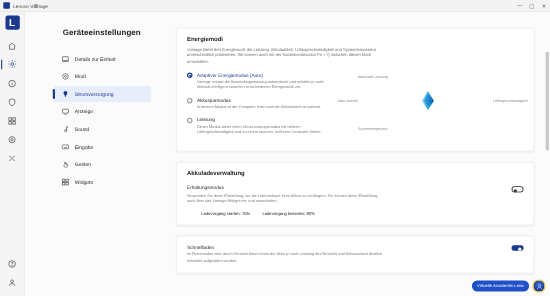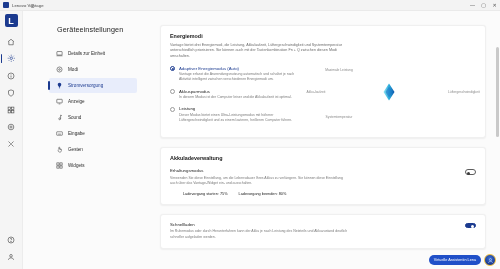--- a/index.html
+++ b/index.html
@@ -58,21 +58,21 @@
 
   
   .nav {
     width: 135px; flex: 0 0 135px; background: #fbfbfb;
     padding: 14px 0 0 0; position: relative;
   }
   .nav-hamburger {
     position:absolute; top:-8px; left:8px; font-size:6px; color:#555;
   }
   .nav-title {
-    font-size: 7.2px; color: #1d1d1d; font-weight: 400;
+    font-size: 7.2px; color: #1d1d1d; font-weight: 700;
     margin: 0 0 12px 34px; letter-spacing: .1px;
   }
   .nav-list { padding-left: 26px; }
   .nav-item {
     display: flex; align-items: center; gap: 5px;
     height: 15px; padding-left: 6px; margin-bottom: 1px;
     border-radius: 2px; position: relative; width: 88px;
   }
   .nav-item.selected { background: #e8edfb; }
   .nav-item.selected::before {

